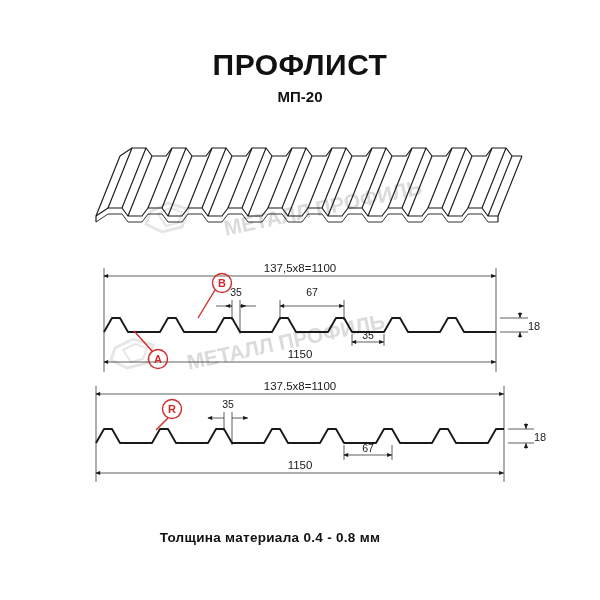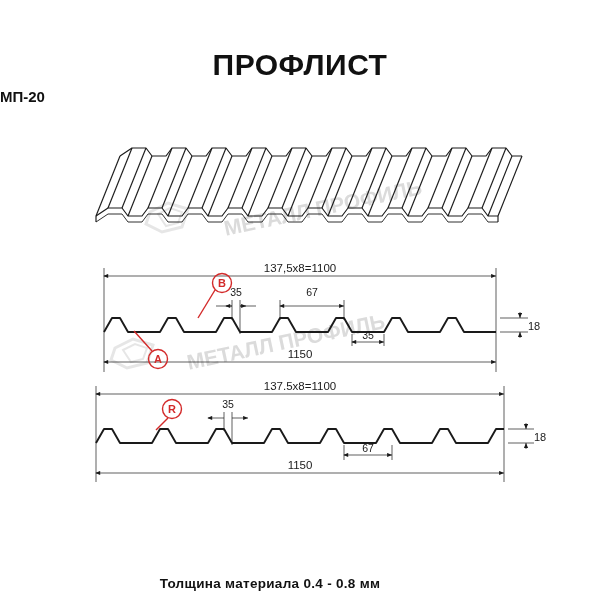--- a/index.html
+++ b/index.html
@@ -29,36 +29,35 @@
     font-size: 30px;
     font-weight: bold;
     letter-spacing: 0.5px;
     color: #111;
   }
   .subtitle {
     position: absolute;
     top: 88px;
     left: 0;
     width: 600px;
-    text-align: left;
+    text-align: center;
     font-size: 15px;
     font-weight: bold;
     color: #111;
   }
   .footer {
     position: absolute;
     top: 530px;
     left: 0;
     width: 540px;
     text-align: center;
     font-size: 13.5px;
     font-weight: bold;
     color: #111;
     letter-spacing: 0.3px;
-    margin-top: 46px;
   }
   .svg-layer {
     position: absolute;
     top: 0;
     left: 0;
   }
   .wm {
     position: absolute;
     font-family: "Liberation Sans", sans-serif;
     font-weight: bold;

